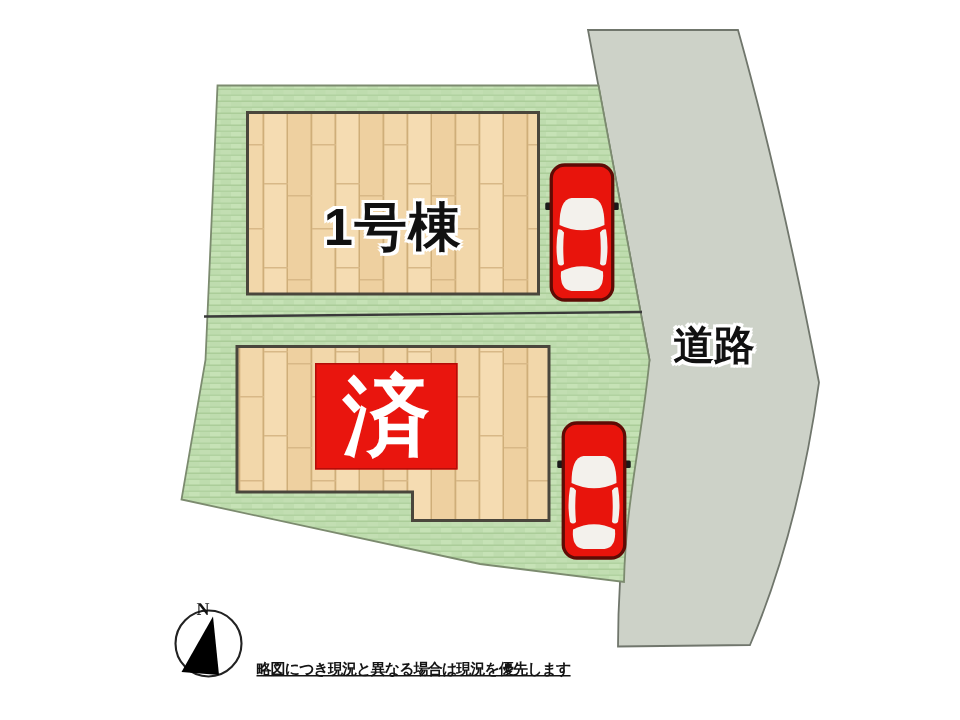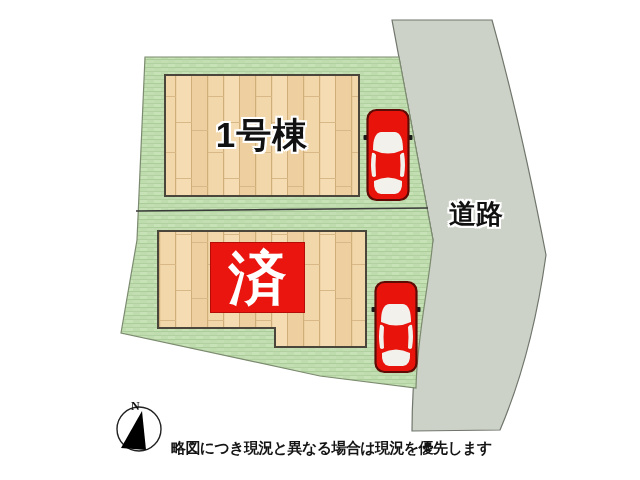--- a/index.html
+++ b/index.html
@@ -5,35 +5,36 @@
   html,body{margin:0;padding:0;background:#fff;}
   .canvas{
     position:relative;width:640px;height:480px;background:#fff;overflow:hidden;
     font-family:"Liberation Sans","DejaVu Sans",sans-serif;
   }
   .canvas svg{position:absolute;left:0;top:0;}
   .label{position:absolute;color:#111;white-space:nowrap;text-align:center;}
   .halo{
     text-shadow:-2px -2px 0 #fff,2px -2px 0 #fff,-2px 2px 0 #fff,2px 2px 0 #fff,
                 0 -2px 0 #fff,0 2px 0 #fff,-2px 0 0 #fff,2px 0 0 #fff;
+    margin-top:16px;
   }
   .building1-label{
     left:165px;top:112px;width:194px;text-align:center;
     font-size:35px;font-weight:600;letter-spacing:1px;
   }
   .sold-badge{
     left:210px;top:242px;width:95px;height:71px;
     background:var(--c-sold,#e9150e);border:1px solid #b40d08;box-sizing:border-box;
     display:flex;align-items:center;justify-content:center;
     color:#fff;font-size:58px;font-weight:700;line-height:1;
   }
   .road-label{left:449px;top:196px;font-size:27px;font-weight:600;}
   .compass-n{left:131px;top:399px;font-size:12px;font-weight:700;
     font-family:"Liberation Serif","DejaVu Serif",serif;}
-  .disclaimer{left:171px;top:439px;font-size:15px;font-weight:600;letter-spacing:-0.6px;color:#141414;}
+  .disclaimer{left:171px;top:439px;font-size:10px;font-weight:600;letter-spacing:-0.6px;color:#141414;text-decoration:underline;}
   .road-fill{fill:var(--c-road,#cdd2c8);}
   .car-body{fill:var(--c-car,#e8140c);}
 </style>
 </head>
 <body>
 
 <div class="canvas" style="--c-road: #cdd2c8; --c-car: #e8140c; --c-sold: #e9150e;">
 
   <svg width="640" height="480" viewBox="0 0 640 480">
     <defs>

